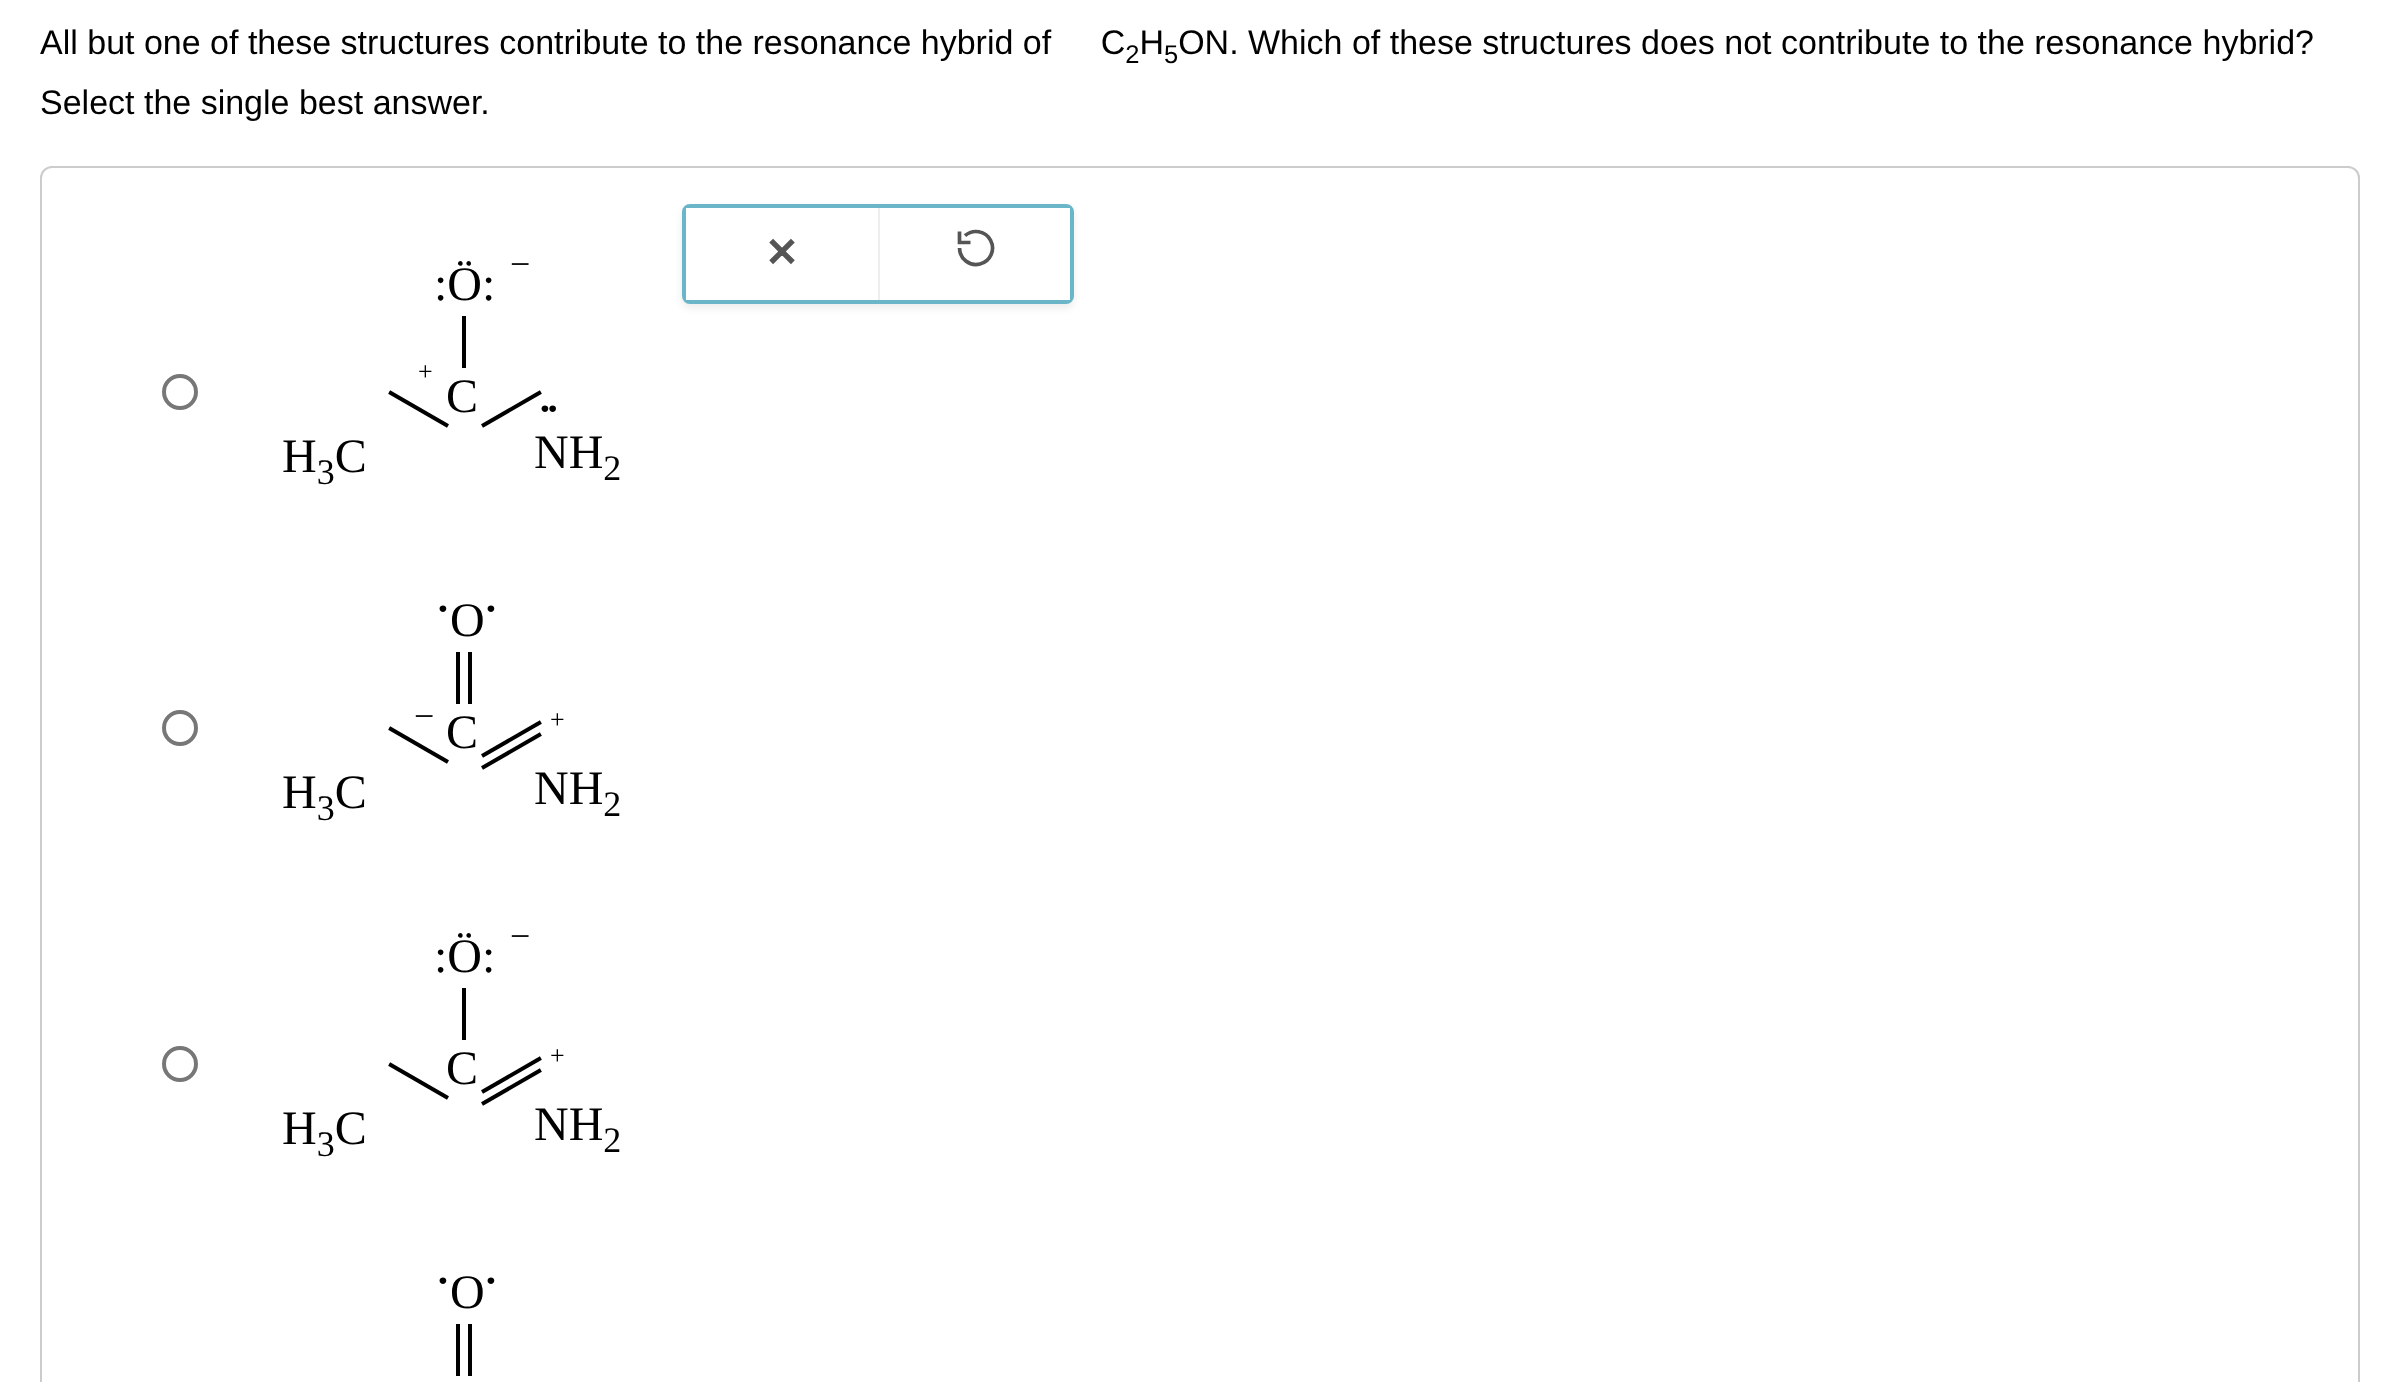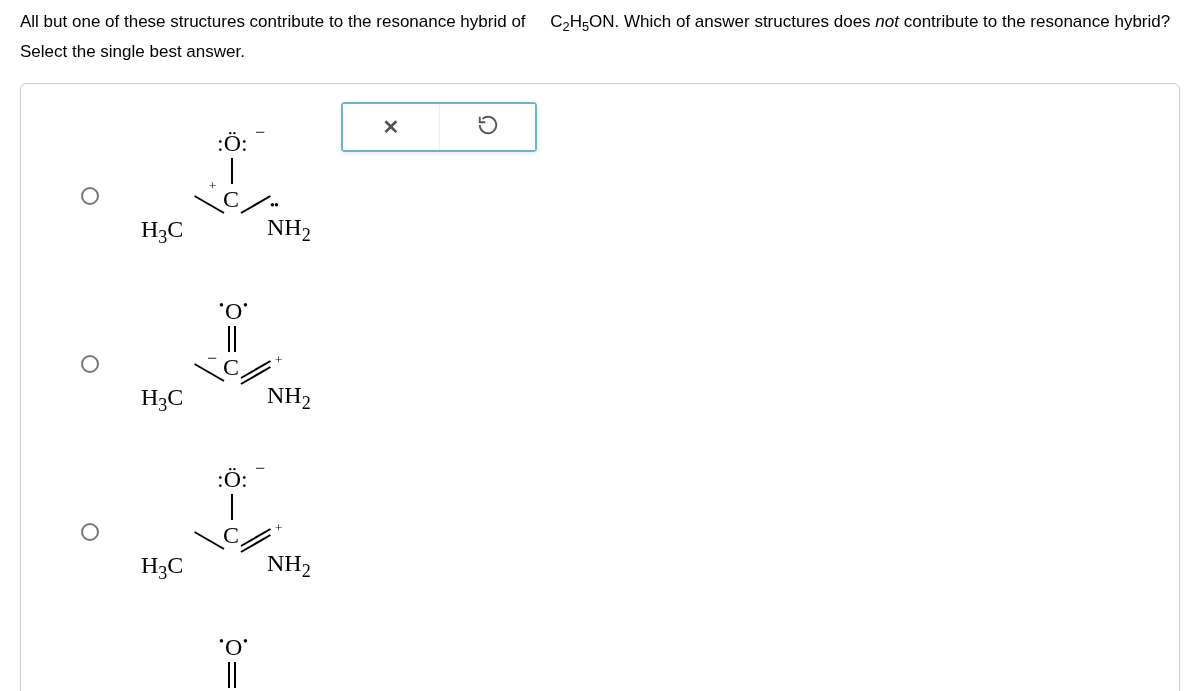--- a/index.html
+++ b/index.html
@@ -11,21 +11,21 @@
       padding: 8px 20px 20px 20px;
       width: 1200px;
     }
     .question-text {
       font-size: 17px;
       line-height: 1.7;
       margin-bottom: 16px;
     }
     .formula { white-space: nowrap; margin-left: 20px; }
     .sub { vertical-align: sub; font-size: 0.75em; }
-    .italic { font-style: italic; }
+    .italic { }
     .answer-area {
       border: 1px solid #ccc;
       border-radius: 6px;
       padding: 24px 24px 24px 60px;
       position: relative;
       min-height: 600px;
     }
     .toolbar {
       position: absolute;
       top: 18px;
@@ -78,21 +78,21 @@
     }
     .seg { position: absolute; background: #000; }
     .txt { position: absolute; white-space: nowrap; }
     .sm { font-size: 13px; }
     .dots { font-size: 14px; letter-spacing: -1px; }
   </style>
 </head>
 <body>
 
 <div class="question-text">
-  <span>All but one of these structures contribute to the resonance hybrid of </span><span class="formula"><span>C</span><span class="sub">2</span><span>H</span><span class="sub">5</span><span>ON</span></span><span>. Which of answer structures does </span><span class="italic">not</span><span> contribute to the resonance hybrid? Select the single best answer.</span>
+  <span>All but one of these structures contribute to the resonance hybrid of </span><span class="formula"><span>C</span><span class="sub">2</span><span>H</span><span class="sub">5</span><span>ON</span></span><span>. Which of these structures does </span><span class="italic">not</span><span> contribute to the resonance hybrid? Select the single best answer.</span>
 </div>
 
 <div class="answer-area">
 
   <div class="toolbar">
     <div class="tool-btn">
       <span class="x-icon">✕</span>
     </div>
     <div class="tool-btn">
       <span class="reset-icon">

